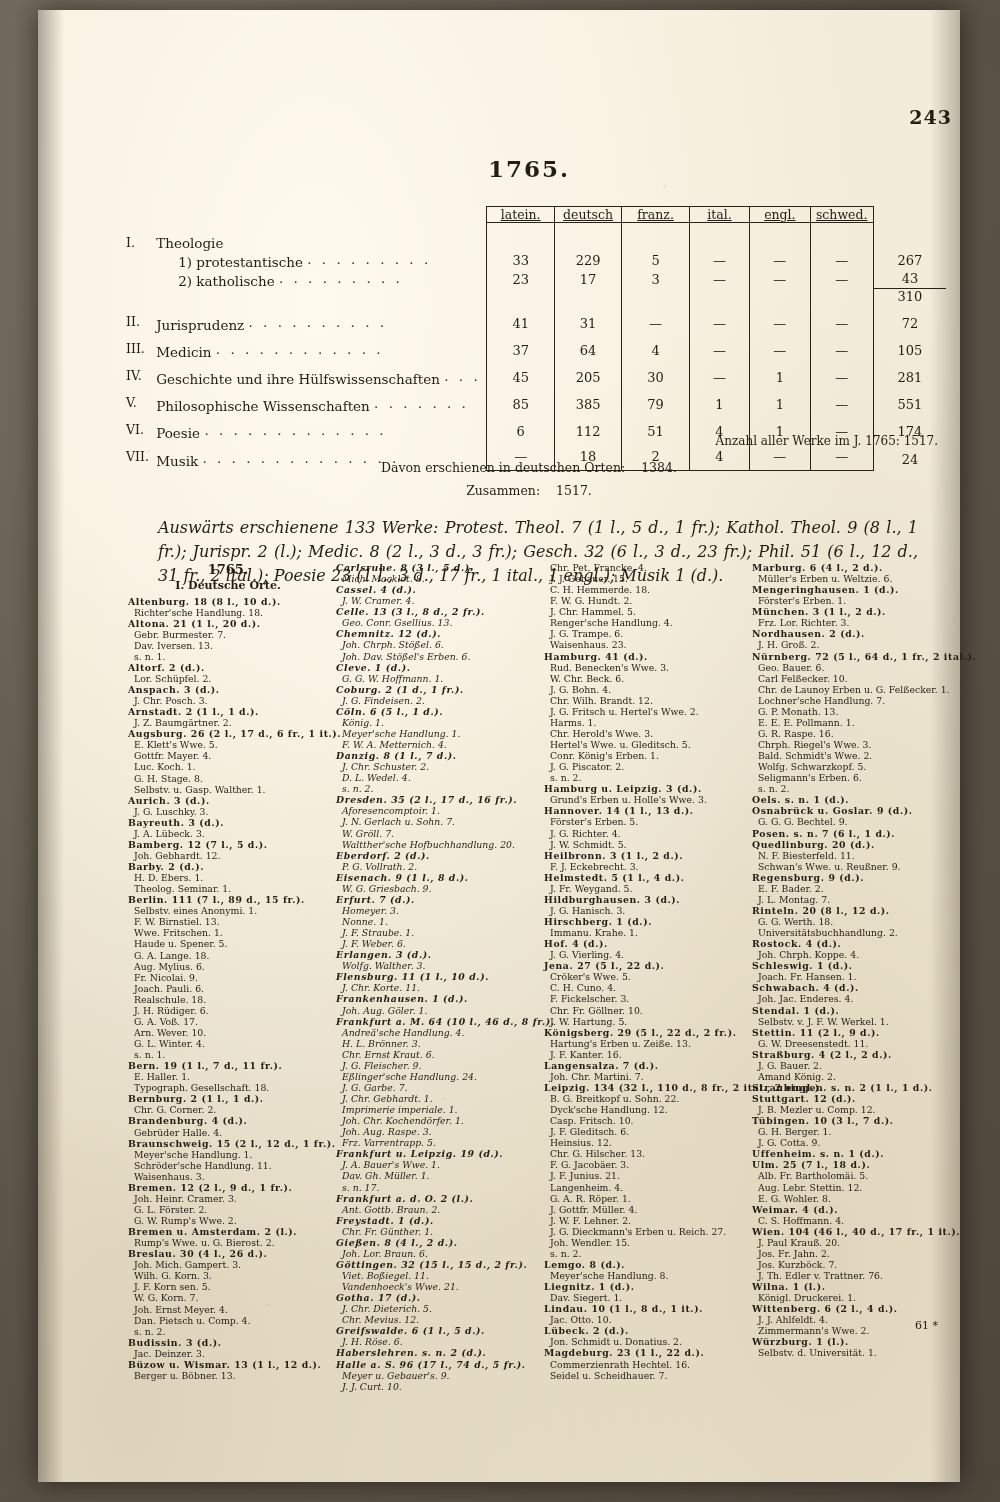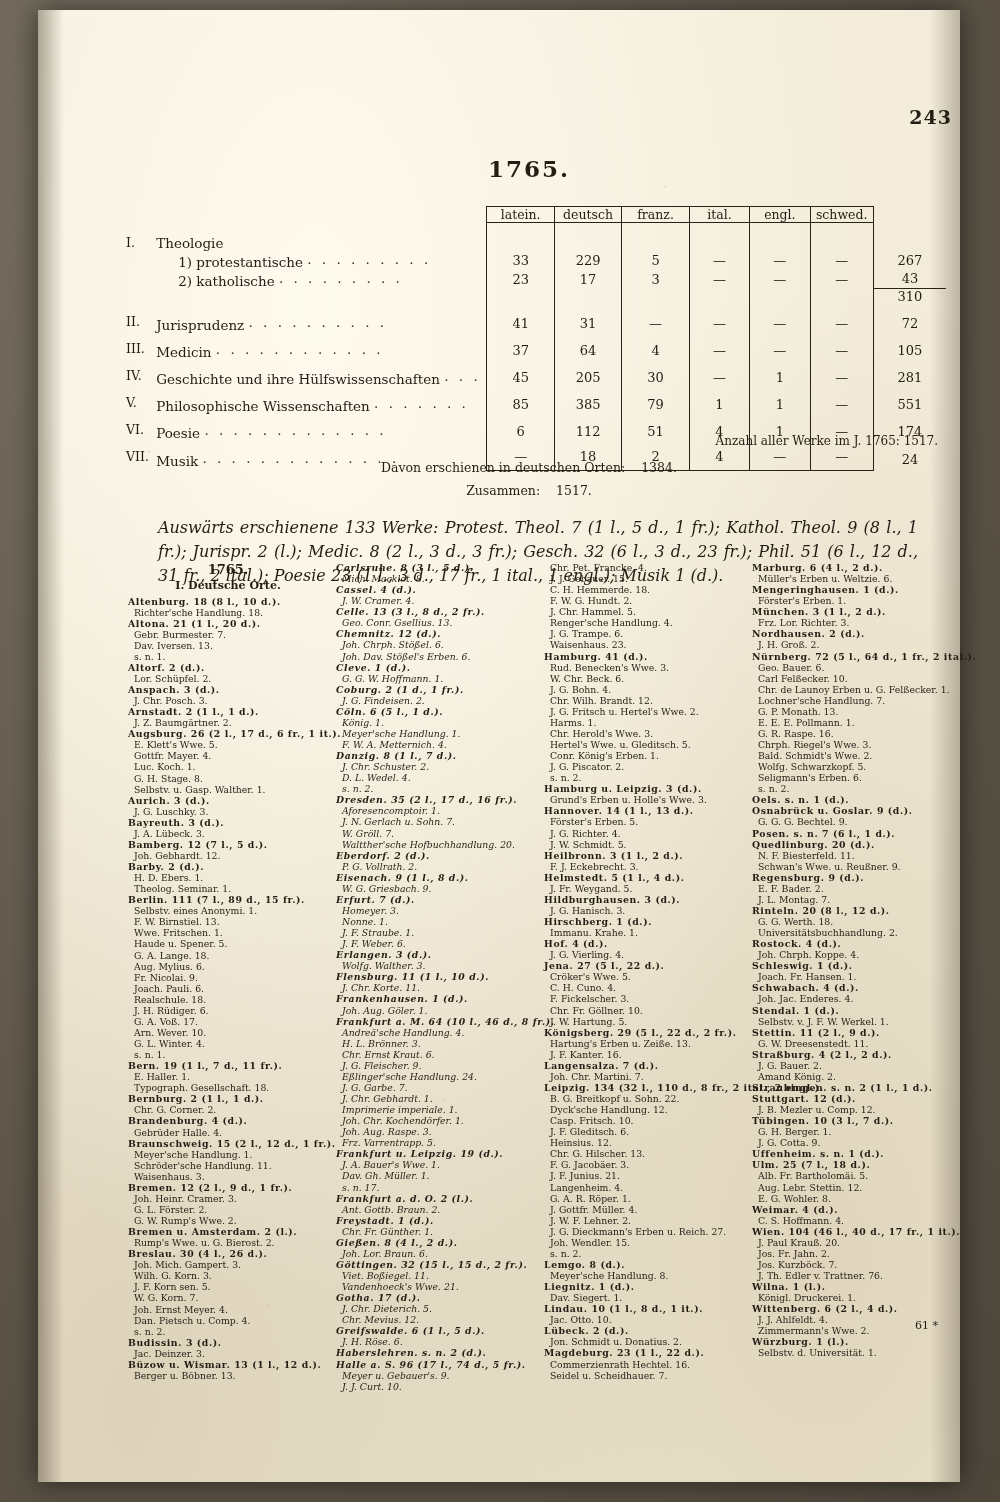--- a/index.html
+++ b/index.html
@@ -73,21 +73,21 @@
     white-space:nowrap;font-size:13.5px;padding:3px 0 3px 0;
   }
   .rn{width:30px;text-align:left;padding-right:4px;vertical-align:top;}
   .dots{
     display:inline-block;
     overflow:hidden;white-space:nowrap;letter-spacing:3px;color:#3a3024;
   }
   .num{text-align:center;font-size:13px;}
   .sum{text-align:center;font-size:13px;}
   .hl-top{border-top:1.3px solid #2b2217;}
-  .hl-bot{border-bottom:1.3px solid #2b2217;}
+  .hl-bot{border-bottom:1.3px solid #2b2217;text-decoration:underline;}
   .vl{border-left:1px solid #2b2217;}
   .vr{border-right:1px solid #2b2217;}
   .small-rule{border-bottom:1px solid #2b2217;}
 
   #total-note{
     position:absolute;right:52px;top:424px;font-size:12px;white-space:nowrap;
   }
   #davon{
     position:absolute;left:0;right:0;top:448px;text-align:center;font-size:12.5px;line-height:1.55;
   }

